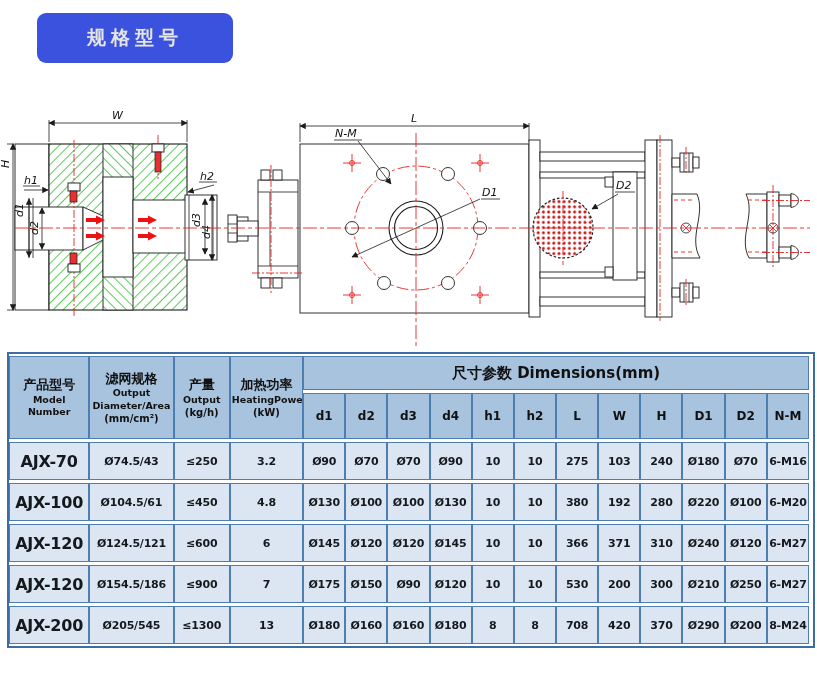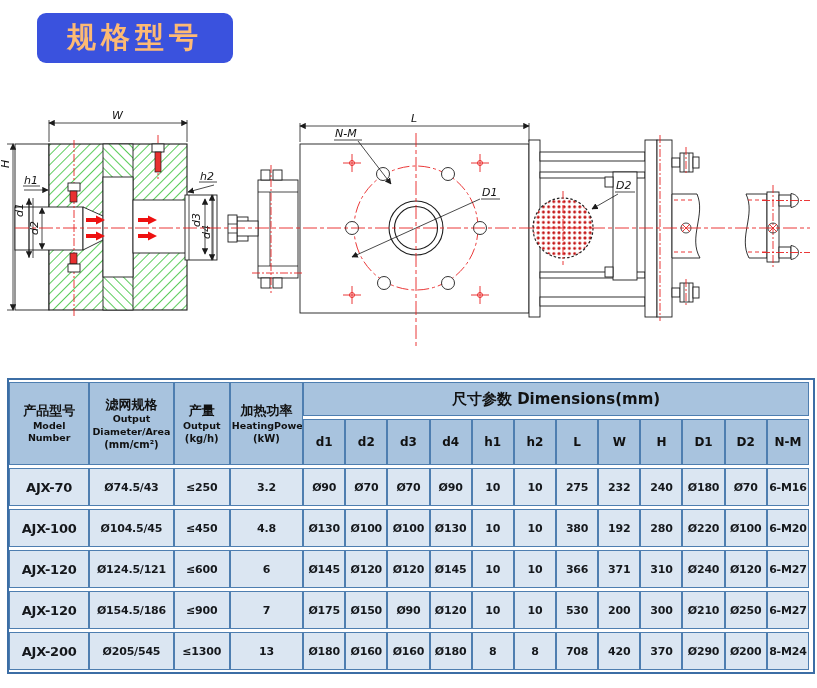--- a/index.html
+++ b/index.html
@@ -1,26 +1,26 @@
 <!DOCTYPE html>
 <html><head>
 <meta charset="utf-8">
 <style>
   html,body{margin:0;padding:0;background:#ffffff;}
   body{width:817px;height:688px;position:relative;font-family:"DejaVu Sans","Liberation Sans",sans-serif;overflow:hidden;}
   .badge{position:absolute;left:37px;top:13px;width:196px;height:50px;background:#3a52de;border-radius:9px;
          display:flex;align-items:center;justify-content:center;}
-  .badge span{color:#fdba74;font-size:29px;font-weight:bold;letter-spacing:5px;}
+  .badge span{color:#e5e5e5;font-size:19px;font-weight:bold;letter-spacing:5px;}
   .drawing{position:absolute;left:0;top:95px;width:817px;height:260px;}
-  .tablewrap{position:absolute;left:7px;top:378px;width:804px;border:2px solid #3c6ea5;background:#fff;}
+  .tablewrap{position:absolute;left:7px;top:352px;width:804px;border:2px solid #3c6ea5;background:#fff;}
   table.spec{border-collapse:separate;border-spacing:0 3px;table-layout:fixed;width:800px;margin:-1px 0;}
   table.spec th,table.spec td{border:1px solid #4e7eb0;text-align:center;vertical-align:middle;padding:0 1px;overflow:hidden;}
   table.spec thead th{background:#a8c3de;color:#111;}
   table.spec tbody td{background:#dbe6f2;color:#15181c;font-weight:bold;font-size:11px;height:36px;letter-spacing:-0.2px;}
-  table.spec tbody td.model{font-size:13px;}
+  table.spec tbody td.model{font-size:16px;}
   tr.h1{height:34px;} tr.h2{height:46px;}
   .zh{font-size:13px;font-weight:bold;line-height:1.35;}
   .en{font-size:9.5px;font-weight:bold;line-height:1.3;}
   .unit{font-size:10px;font-weight:bold;line-height:1.3;}
   th.dimhead{font-size:15px;font-weight:bold;}
   th.sub{font-size:12px;font-weight:bold;}
   
   .ln{stroke:#1c1c1c;stroke-width:1.1;fill:none;}
   .lnt{stroke:#1c1c1c;stroke-width:0.8;fill:none;}
   .wht{fill:#ffffff;stroke:#1c1c1c;stroke-width:0.9;}
@@ -331,29 +331,29 @@
           <td>Ø74.5/43</td>
           <td>≤250</td>
           <td>3.2</td>
           <td>Ø90</td>
           <td>Ø70</td>
           <td>Ø70</td>
           <td>Ø90</td>
           <td>10</td>
           <td>10</td>
           <td>275</td>
-          <td>232</td>
+          <td>103</td>
           <td>240</td>
           <td>Ø180</td>
           <td>Ø70</td>
           <td>6-M16</td>
         </tr>
         <tr>
           <td class="model">AJX-100</td>
-          <td>Ø104.5/45</td>
+          <td>Ø104.5/61</td>
           <td>≤450</td>
           <td>4.8</td>
           <td>Ø130</td>
           <td>Ø100</td>
           <td>Ø100</td>
           <td>Ø130</td>
           <td>10</td>
           <td>10</td>
           <td>380</td>
           <td>192</td>

